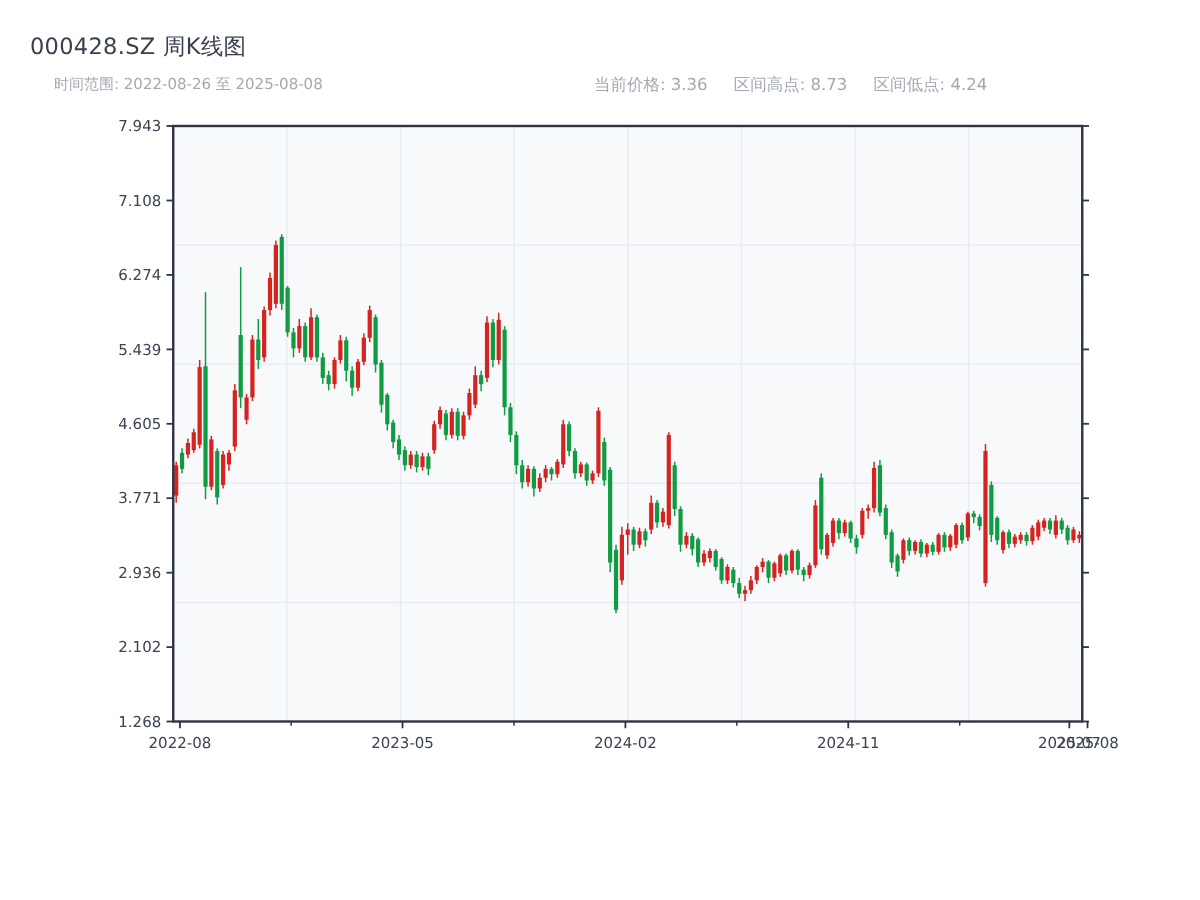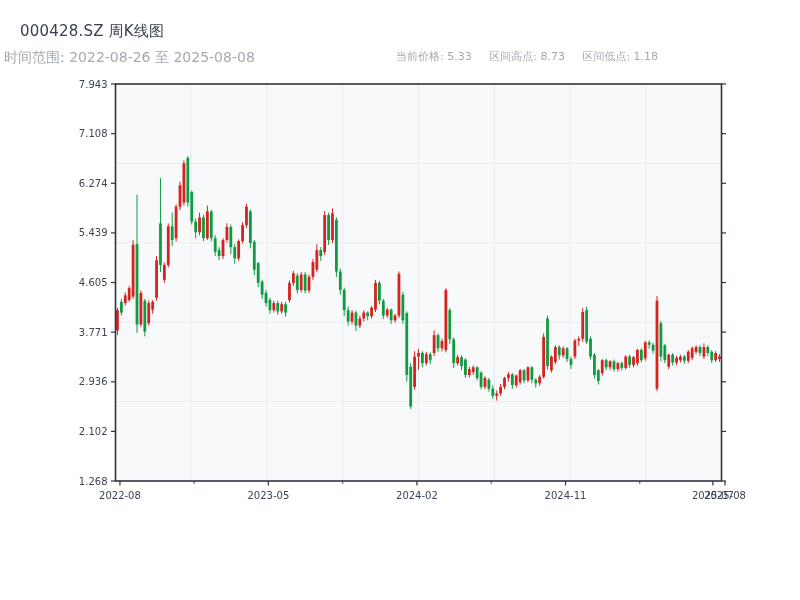--- a/index.html
+++ b/index.html
@@ -5,38 +5,38 @@
   html,body{margin:0;padding:0;background:#ffffff;}
   .canvas{
     position:relative;width:800px;height:600px;background:#ffffff;overflow:hidden;
     font-family:"DejaVu Sans","Liberation Sans",sans-serif;
   }
   .title{
     position:absolute;left:20px;top:22px;font-size:15px;font-weight:400;
     color:#39404d;letter-spacing:0.2px;
   }
   .subtitle{
-    position:absolute;left:4px;top:49px;font-size:14px;color:#a3a9b3;
+    position:absolute;left:36px;top:49px;font-size:10px;color:#a3a9b3;
   }
   .stats{
     position:absolute;left:396px;top:49px;font-size:11px;color:#a3a9b3;white-space:nowrap;
   }
   .stats span{margin-right:14px;}
   svg text{font-family:"DejaVu Sans","Liberation Sans",sans-serif;}
 </style>
 </head>
 <body>
 
 <div class="canvas">
   <div class="title">000428.SZ 周K线图</div>
   <div class="subtitle">时间范围: 2022-08-26 至 2025-08-08</div>
   <div class="stats">
-    <span>当前价格: 5.33</span>
+    <span>当前价格: 3.36</span>
     <span>区间高点: 8.73</span>
-    <span>区间低点: 1.18</span>
+    <span>区间低点: 4.24</span>
   </div>
   <svg id="chart-svg" width="800" height="600" viewBox="0 0 800 600">
       <rect x="115.5" y="84" width="606" height="397" fill="#f8f9fb"></rect>
       <line x1="191.25" y1="84" x2="191.25" y2="481" stroke="#e8ebf1" stroke-width="1"></line>
       <line x1="267" y1="84" x2="267" y2="481" stroke="#e8ebf1" stroke-width="1"></line>
       <line x1="342.75" y1="84" x2="342.75" y2="481" stroke="#e8ebf1" stroke-width="1"></line>
       <line x1="418.5" y1="84" x2="418.5" y2="481" stroke="#e8ebf1" stroke-width="1"></line>
       <line x1="494.25" y1="84" x2="494.25" y2="481" stroke="#e8ebf1" stroke-width="1"></line>
       <line x1="570" y1="84" x2="570" y2="481" stroke="#e8ebf1" stroke-width="1"></line>
       <line x1="645.75" y1="84" x2="645.75" y2="481" stroke="#e8ebf1" stroke-width="1"></line>

